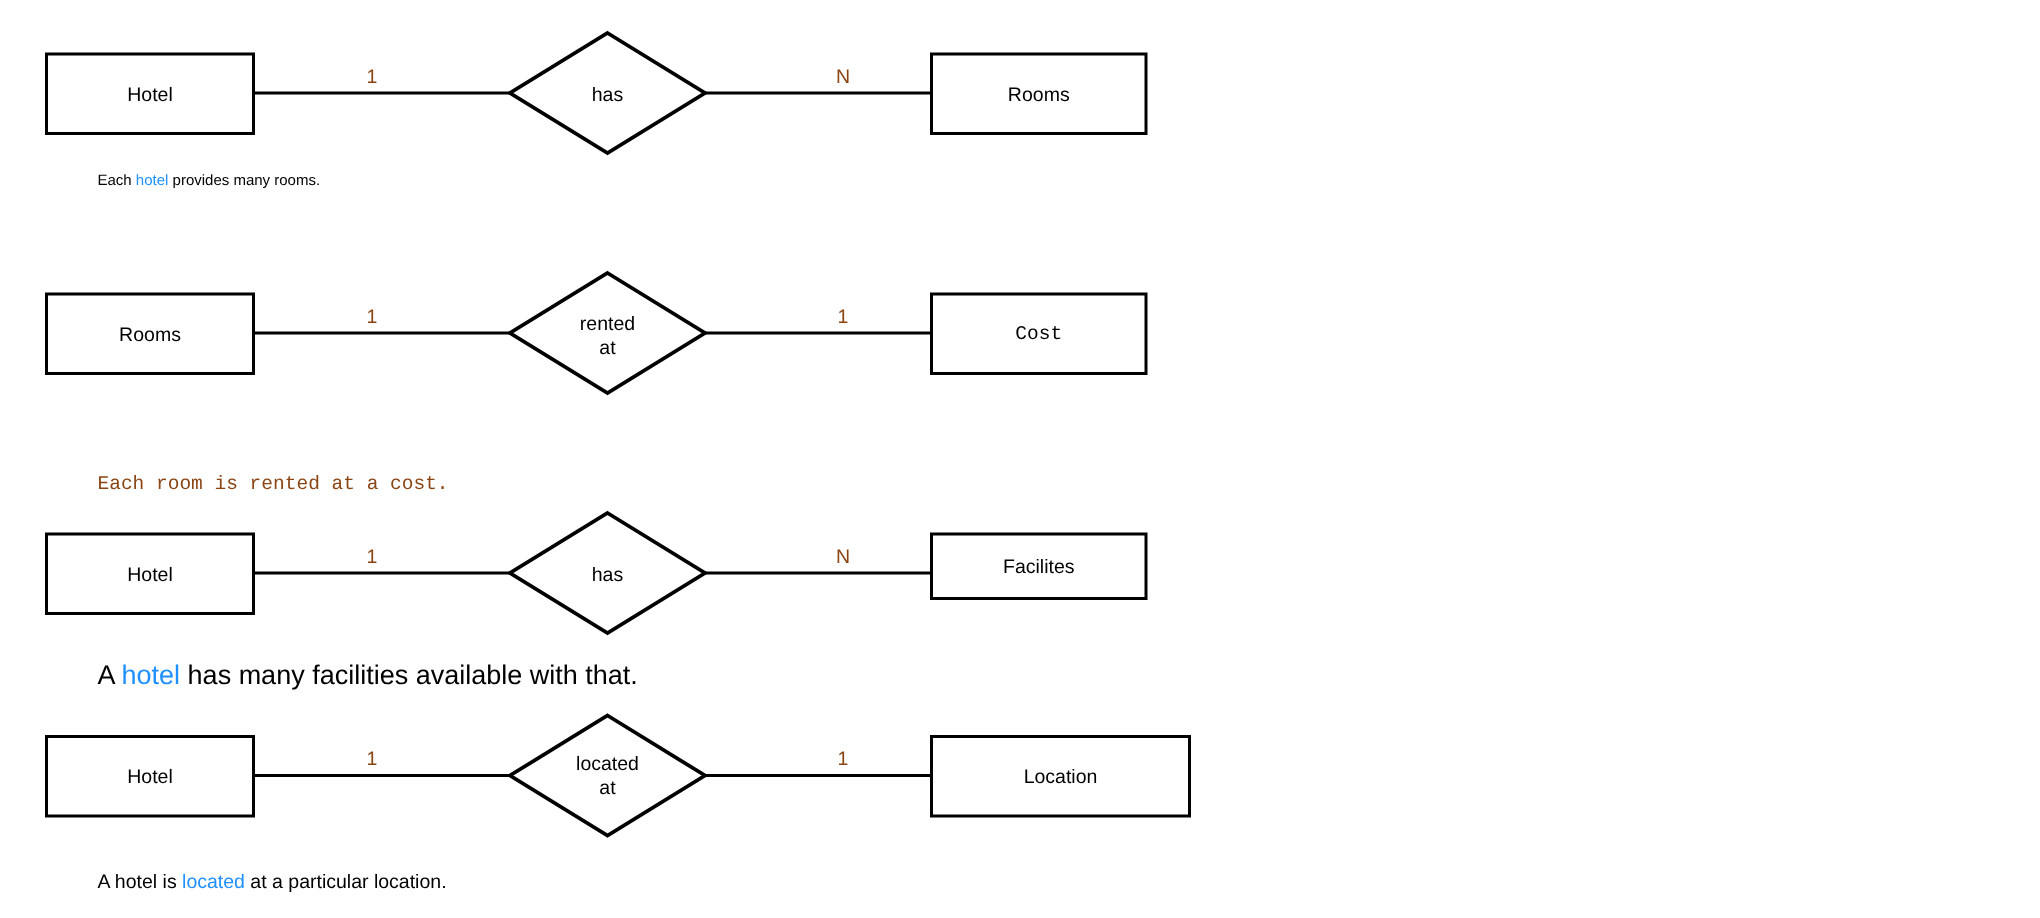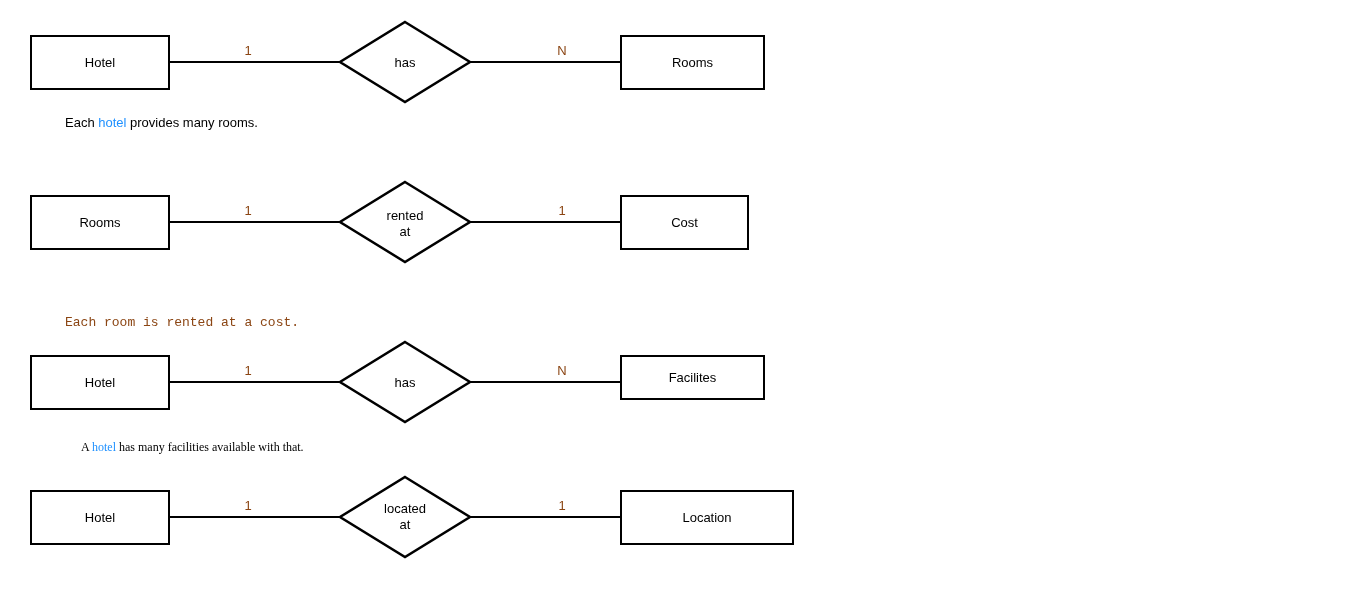--- a/index.html
+++ b/index.html
@@ -81,44 +81,47 @@
   <div class="entity-box" style="left:30px; top:35px; width:140px; height:55px;">
     <span>Hotel</span>
   </div>
   <div class="entity-box" style="left:620px; top:35px; width:145px; height:55px;">
     <span>Rooms</span>
   </div>
 
   <div class="entity-box" style="left:30px; top:195px; width:140px; height:55px;">
     <span>Rooms</span>
   </div>
-  <div class="entity-box" style="left:620px; top:195px; width:129px; height:55px;">
+  <div class="entity-box" style="left:620px; top:195px; width:145px; height:55px;font-family:Liberation Mono, monospace;">
     <span>Cost</span>
   </div>
 
   <div class="entity-box" style="left:30px; top:355px; width:140px; height:55px;">
     <span>Hotel</span>
   </div>
   <div class="entity-box" style="left:620px; top:355px; width:145px; height:45px;">
     <span>Facilites</span>
   </div>
 
   <div class="entity-box" style="left:30px; top:490px; width:140px; height:55px;">
     <span>Hotel</span>
   </div>
   <div class="entity-box" style="left:620px; top:490px; width:174px; height:55px;">
     <span>Location</span>
   </div>
 
-  <div style="position:absolute; left:65px; top:115px; font-size:13px; font-family:Arial;">
+  <div style="position:absolute; left:65px; top:115px; font-size:10px; font-family:Arial;">
     <span style="color:#000;">Each </span><span style="color:#1e90ff;">hotel</span><span style="color:#000;"> provides many rooms.</span>
   </div>
 
   <div style="position:absolute; left:65px; top:290px; font-size:13px; font-family:Liberation Mono, monospace;margin-top:25px;">
     <span style="color:#8B4513;">Each room is rented at a cost.</span>
   </div>
 
-  <div style="position:absolute; left:65px; top:440px; font-size:12px; font-family:Liberation Serif, serif;margin-left:16px;">
+  <div style="position:absolute; left:65px; top:440px; font-size:18px; font-family:Liberation Sans, sans-serif;">
     <span style="color:#000;">A </span><span style="color:#1e90ff;">hotel</span><span style="color:#000;"> has many facilities available with that.</span>
   </div>
 
+  <div style="position:absolute; left:65px; top:580px; font-size:13px; font-family:Arial;">
+    <span style="color:#000;">A hotel is </span><span style="color:#1e90ff;">located</span><span style="color:#000;"> at a particular location.</span>
+  </div>
 
 </div>
 
 </body></html>

